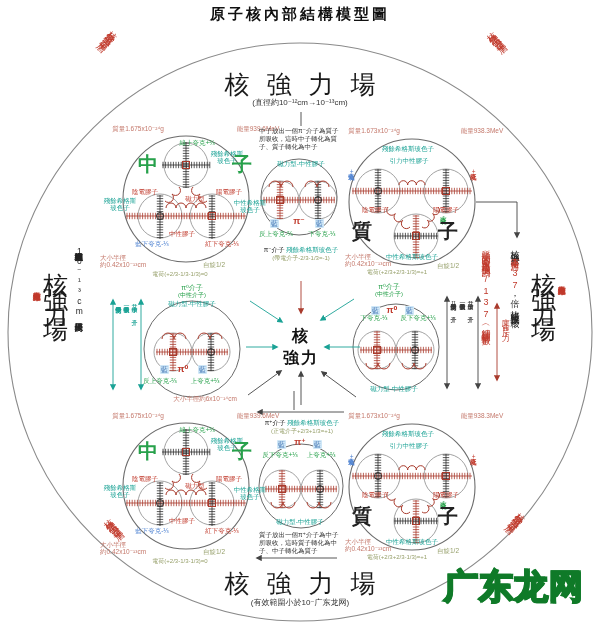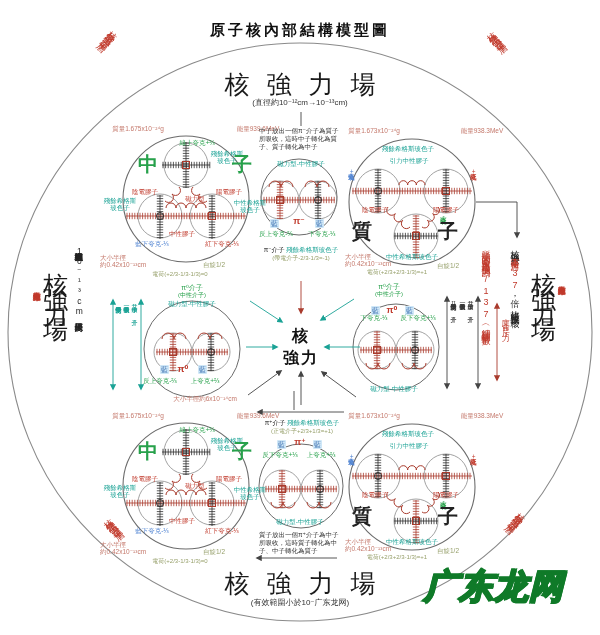--- a/index.html
+++ b/index.html
@@ -16,22 +16,22 @@
   .tag{position:absolute;width:9px;height:9px;background:#cfe7f7;color:#3a6fb0;font-size:7px;line-height:9px;text-align:center;border-radius:1px;}
   .sym{position:absolute;transform:translateX(-50%);color:#c0392b;font-weight:bold;font-size:9px;}
   .title{position:absolute;transform:translateX(-50%);font-size:15px;font-weight:bold;letter-spacing:3px;color:#111;}
   .fieldH{position:absolute;transform:translateX(-50%);font-size:25px;letter-spacing:17px;padding-left:17px;font-weight:500;color:#1a1a1a;}
   .fieldNote{position:absolute;transform:translateX(-50%);font-size:8px;color:#333;}
   .vfield{position:absolute;writing-mode:vertical-rl;text-orientation:upright;font-size:25px;letter-spacing:15px;font-weight:500;color:#1a1a1a;}
   .corner{position:absolute;writing-mode:vertical-rl;text-orientation:upright;color:#c0392b;font-size:9.5px;letter-spacing:2px;}
   .story{position:absolute;font-size:6.5px;line-height:1.25;color:#333;white-space:nowrap;}
   .inst{position:absolute;width:200px;height:200px;}
   .center-force{position:absolute;transform:translateX(-50%);font-size:16px;font-weight:bold;color:#111;letter-spacing:2px;}
-  .wm{position:absolute;left:424px;top:564px;font-size:34px;font-weight:900;letter-spacing:1px;
-      color:#ef4444;-webkit-text-stroke:2px #0f7a28;text-shadow:1px 1px 0 #0f7a28,-1px -1px 0 #0f7a28;font-style:italic;}
+  .wm{position:absolute;left:444px;top:564px;font-size:34px;font-weight:900;letter-spacing:1px;
+      color:#ef4444;-webkit-text-stroke:2px #0f7a28;text-shadow:1px 1px 0 #0f7a28,-1px -1px 0 #0f7a28;}
 </style>
 </head>
 <body>
 
 <div id="stage">
 
   <svg id="art" width="600" height="635">
     <defs>
       <marker id="m-red" viewBox="0 0 8 8" refX="6" refY="4" markerWidth="7" markerHeight="7" orient="auto-start-reverse">
         <path d="M0,0L8,4L0,8z" fill="#a93b2d"></path>
@@ -931,21 +931,21 @@
       <line x1="447" y1="297" x2="447" y2="388" stroke="#444" stroke-width="0.9" marker-end="url(#m-dark)" marker-start="url(#m-dark)"></line>
       <line x1="478" y1="297" x2="478" y2="388" stroke="#444" stroke-width="0.9" marker-end="url(#m-dark)" marker-start="url(#m-dark)"></line>
       <line x1="497" y1="304" x2="497" y2="380" stroke="#a93b2d" stroke-width="0.9" marker-end="url(#m-red)" marker-start="url(#m-red)"></line>
       <line x1="301" y1="112" x2="301" y2="126" stroke="#444" stroke-width="0.9"></line>
       <line x1="294" y1="391" x2="294" y2="410" stroke="#444" stroke-width="0.9"></line>
       <line x1="344" y1="412" x2="258" y2="412" stroke="#444" stroke-width="0.9" marker-end="url(#m-dark)"></line>
       <line x1="337" y1="558" x2="257" y2="558" stroke="#444" stroke-width="0.9" marker-end="url(#m-dark)"></line>
       <path d="M476,202 L517,202 L517,237" fill="none" stroke="#444" stroke-width="0.9" marker-end="url(#m-dark)"></path>
     </svg>
 
-  <div class="title" style="left:300px;top:21px">原子核內部結構模型圖</div>
+  <div class="title" style="left:300px;top:5px">原子核內部結構模型圖</div>
   <div class="fieldH" style="left:300px;top:68px">核強力場</div>
   <div class="fieldNote" style="left:300px;top:97px">(直徑約10⁻¹²cm→10⁻¹³cm)</div>
   <div class="fieldH" style="left:300px;top:567px">核強力場</div>
   <div class="fieldNote" style="left:300px;top:597px">(有效範圍小於10⁻广东龙网)</div>
   <div class="vfield" style="left:40px;top:252px">核強力場</div>
   <div class="vfield" style="left:528px;top:252px">核強力場</div>
   <div class="v red" style="left:31px;top:286px;font-size:8px">核外為庫侖電磁力主導</div>
   <div class="v ink" style="left:74px;top:246px;font-size:8.5px">核強力場有效範圍為10⁻¹³cm僅限於原子核內</div>
   <div class="v red" style="left:556px;top:280px;font-size:8px">核外為庫侖電磁力主導</div>
   <div class="v" style="left:509px;top:243px;font-size:9px;letter-spacing:1.5px">

